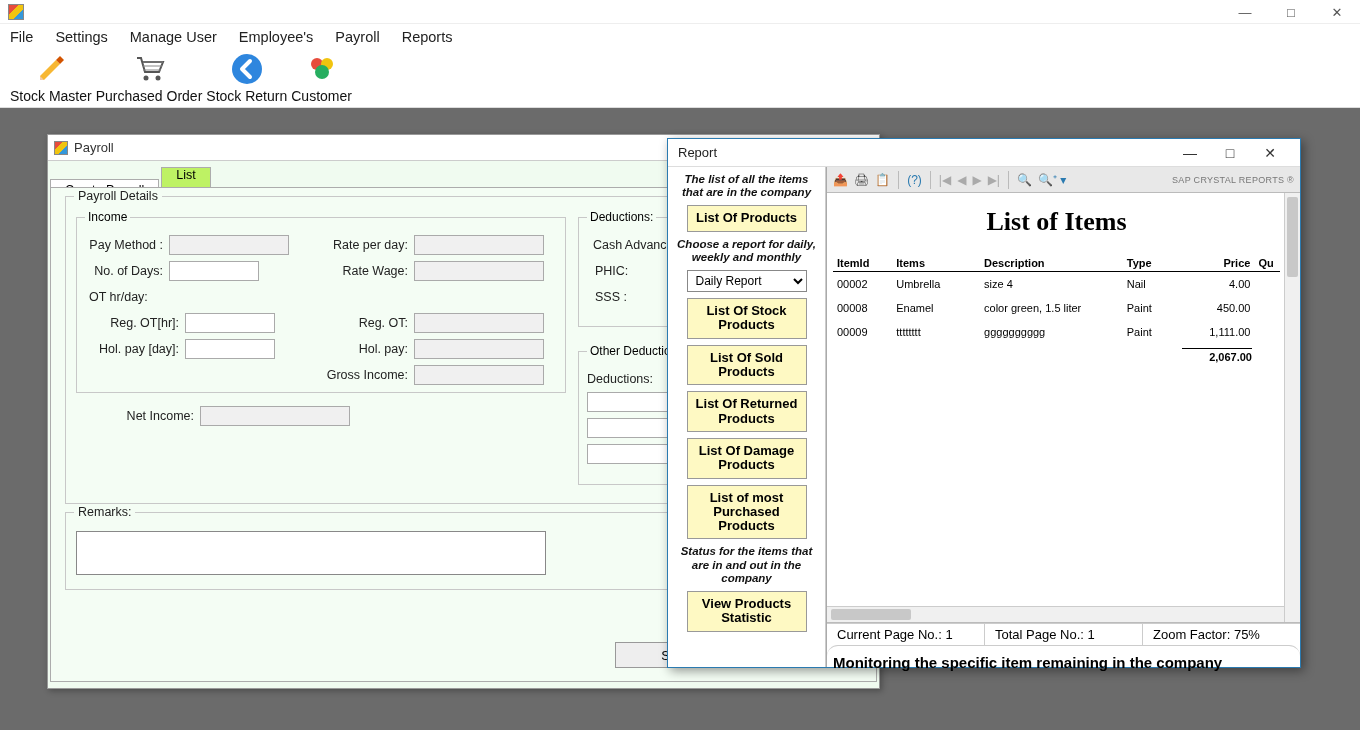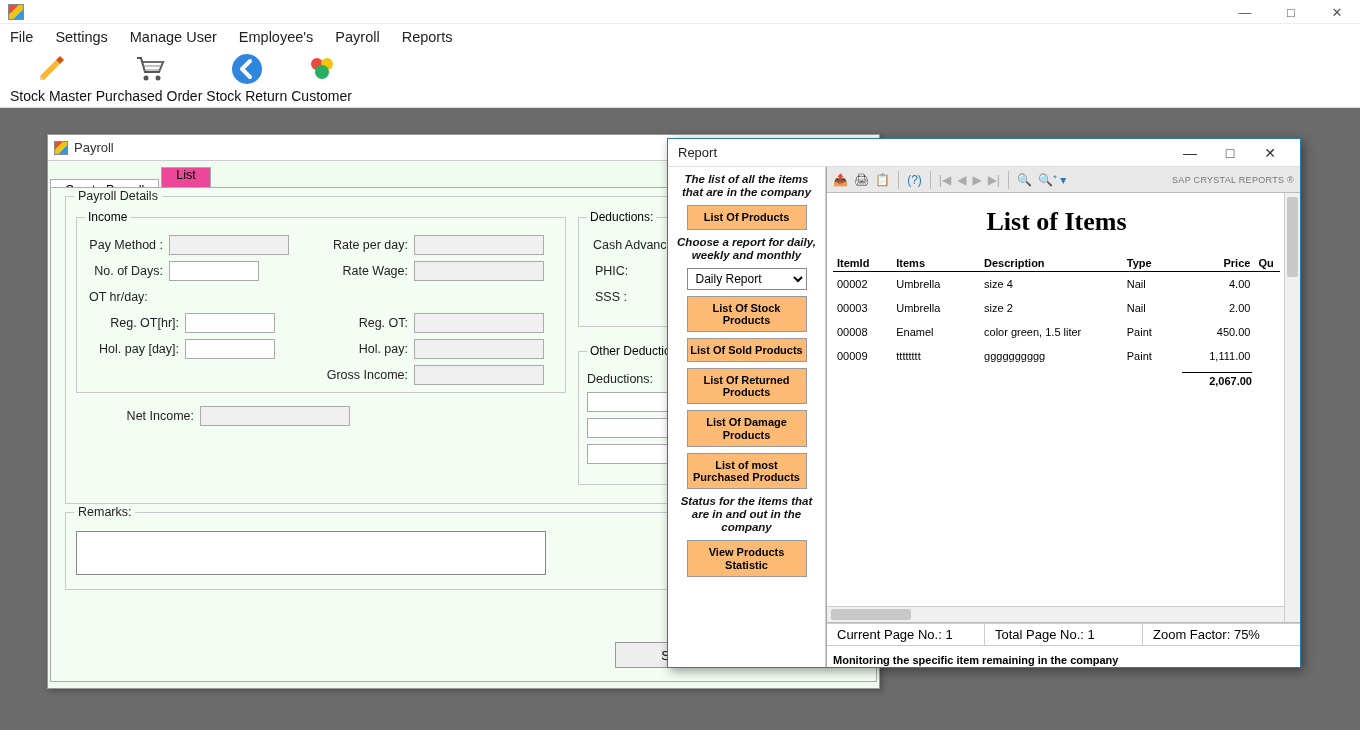--- a/index.html
+++ b/index.html
@@ -22,21 +22,21 @@
 
 
 .mdi { position: absolute; top: 108px; left: 0; right: 0; bottom: 0; background: #6b6b6b; }
 
 
 .payroll-win { position: absolute; left: 47px; top: 26px; width: 833px; height: 555px; background: #f0fbf0; border: 1px solid #999; box-shadow: 2px 2px 6px rgba(0,0,0,.3); }
 .payroll-title { height: 26px; background: #fff; display: flex; align-items: center; padding: 0 6px; font-size: 13px; color: #333; border-bottom: 1px solid #ccc; }
 .payroll-title .app-icon { width: 14px; height: 14px; margin-right: 6px; }
 .payroll-tabs { display: flex; font-size: 12.5px; height: 22px; margin-top: 4px; }
 .payroll-tabs .tab { padding: 3px 14px 0 14px; border: 1px solid #acacac; border-bottom: none; background: #fff; margin-left: 2px; position: relative; top: 14px; }
-.payroll-tabs .tab.inactive { background: #ec4899; top: 2px; padding-top: 0; }
+.payroll-tabs .tab.inactive { background: #bef264; top: 2px; padding-top: 0; }
 .payroll-body { border: 1px solid #acacac; margin: 0 2px; background: #fff; height: 495px; padding: 8px 14px; position: relative; background: #f4fdf4; }
 
 .groupbox { border: 1px solid #c8c8c8; position: relative; padding: 18px 10px 10px 10px; margin-bottom: 8px; font-size: 12px; }
 .groupbox > .legend { position: absolute; top: -8px; left: 8px; background: #f4fdf4; padding: 0 4px; font-size: 12.5px; color: #222; }
 .gb-emp { height: 78px; }
 .gb-pay { height: 308px; }
 .gb-rem { height: 78px; }
 
 .frow { display: flex; align-items: center; height: 26px; font-size: 12.5px; color: #222; }
 .frow label { text-align: right; padding-right: 6px; }
@@ -60,21 +60,21 @@
 .remarks-area { width: 470px; height: 44px; border: 1px solid #888; background: #fff; resize: none; font-family: inherit; font-size: 12px; padding: 2px; }
 
 
 .report-win { position: absolute; left: 667px; top: 30px; width: 634px; height: 530px; background: #fff; border: 1px solid #2a7ab0; box-shadow: 3px 3px 10px rgba(0,0,0,.4); display: flex; flex-direction: column; }
 .report-title { height: 28px; display: flex; align-items: center; padding: 0 10px; font-size: 13px; color: #222; border-bottom: 1px solid #ddd; }
 .report-title .ctrls { margin-left: auto; display: flex; gap: 0; }
 .report-title .ctrls span { width: 40px; text-align: center; font-size: 14px; color: #333; }
 .report-main { flex: 1; display: flex; }
 .report-side { width: 158px; border-right: 1px solid #ccc; padding: 6px 6px; display: flex; flex-direction: column; gap: 6px; align-items: center; }
 .side-text { font-size: 11.5px; font-style: italic; font-weight: bold; text-align: center; color: #111; line-height: 1.15; }
-.side-btn { width: 120px; padding: 5px 2px; border: 1px solid #999; background: #fdba74; font-size: 11px; font-weight: bold; text-align: center; line-height: 1.1; cursor: default; }
+.side-btn { width: 120px; padding: 5px 2px; border: 1px solid #999; background: #fef9c3; font-size: 13px; font-weight: bold; text-align: center; line-height: 1.1; cursor: default; }
 .side-select { width: 120px; height: 22px; border: 1px solid #888; font-size: 12px; padding: 0 4px; background: #fff; }
 
 .report-viewer { flex: 1; display: flex; flex-direction: column; border-left: 1px solid #aaa; }
 .rv-toolbar { height: 26px; background: #e8e8e8; border-bottom: 1px solid #bbb; display: flex; align-items: center; padding: 0 6px; gap: 6px; font-size: 12px; color: #444; }
 .rv-toolbar .sep { width: 1px; height: 18px; background: #bbb; margin: 0 2px; }
 .rv-toolbar .brand { margin-left: auto; font-size: 9px; color: #777; letter-spacing: .3px; }
 .rv-tabs { height: 24px; display: flex; align-items: flex-end; padding-left: 4px; border-bottom: 1px solid #bbb; background: #f2f2f2; }
 .rv-tabs .tab { padding: 3px 10px; border: 1px solid #bbb; border-bottom: none; background: #fff; font-size: 12px; }
 .rv-page { flex: 1; background: #fff; position: relative; overflow: hidden; border-bottom: 1px solid #bbb; }
 .rv-page .scroll-v { position: absolute; right: 0; top: 0; bottom: 0; width: 16px; background: #f0f0f0; border-left: 1px solid #ccc; }
@@ -85,21 +85,21 @@
 .rpt-title { font-size: 26px; font-weight: bold; text-align: center; margin: 8px 0 18px 0; font-family: "Times New Roman", serif; }
 .rpt-table { width: 100%; font-size: 11px; border-collapse: collapse; }
 .rpt-table th { text-align: left; font-weight: bold; padding: 2px 4px; border-bottom: 1px solid #000; }
 .rpt-table th.r { text-align: right; }
 .rpt-table td { padding: 6px 4px; }
 .rpt-table td.r { text-align: right; }
 .rpt-total { text-align: right; font-weight: bold; border-top: 1px solid #000; padding-top: 2px; font-size: 11px; }
 
 .rv-status { height: 22px; display: flex; align-items: center; font-size: 13px; background: #fff; border-top: 1px solid #ccc; }
 .rv-status > div { padding: 0 10px; border-right: 1px solid #ccc; height: 100%; display: flex; align-items: center; }
-.rv-foot { height: 22px; background: #fff; font-size: 11px; font-weight: bold; padding: 8px 6px; border-top: 1px solid #ccc; }
+.rv-foot { height: 22px; background: #fff; font-size: 15px; font-weight: bold; padding: 8px 6px; border-top: 1px solid #ccc; border-radius: 11px; }
 
 
 .app-icon { display: inline-block; background: linear-gradient(135deg,#e74c3c 0 33%,#f1c40f 33% 66%,#3498db 66%); border: 1px solid #888; }
 
 svg { display: block; }
 </style>
 </head>
 <body>
 
 <div class="main-titlebar">
@@ -329,28 +329,20 @@
               <tbody id="rpt-rows">
                   <tr>
                     <td>00002</td>
                     <td>Umbrella</td>
                     <td>size 4</td>
                     <td>Nail</td>
                     <td class="r">4.00</td>
                     <td></td>
                   </tr>
                   <tr>
-                    <td>00003</td>
-                    <td>Umbrella</td>
-                    <td>size 2</td>
-                    <td>Nail</td>
-                    <td class="r">2.00</td>
-                    <td></td>
-                  </tr>
-                  <tr>
                     <td>00008</td>
                     <td>Enamel</td>
                     <td>color green, 1.5 liter</td>
                     <td>Paint</td>
                     <td class="r">450.00</td>
                     <td></td>
                   </tr>
                   <tr>
                     <td>00009</td>
                     <td>tttttttt</td>

